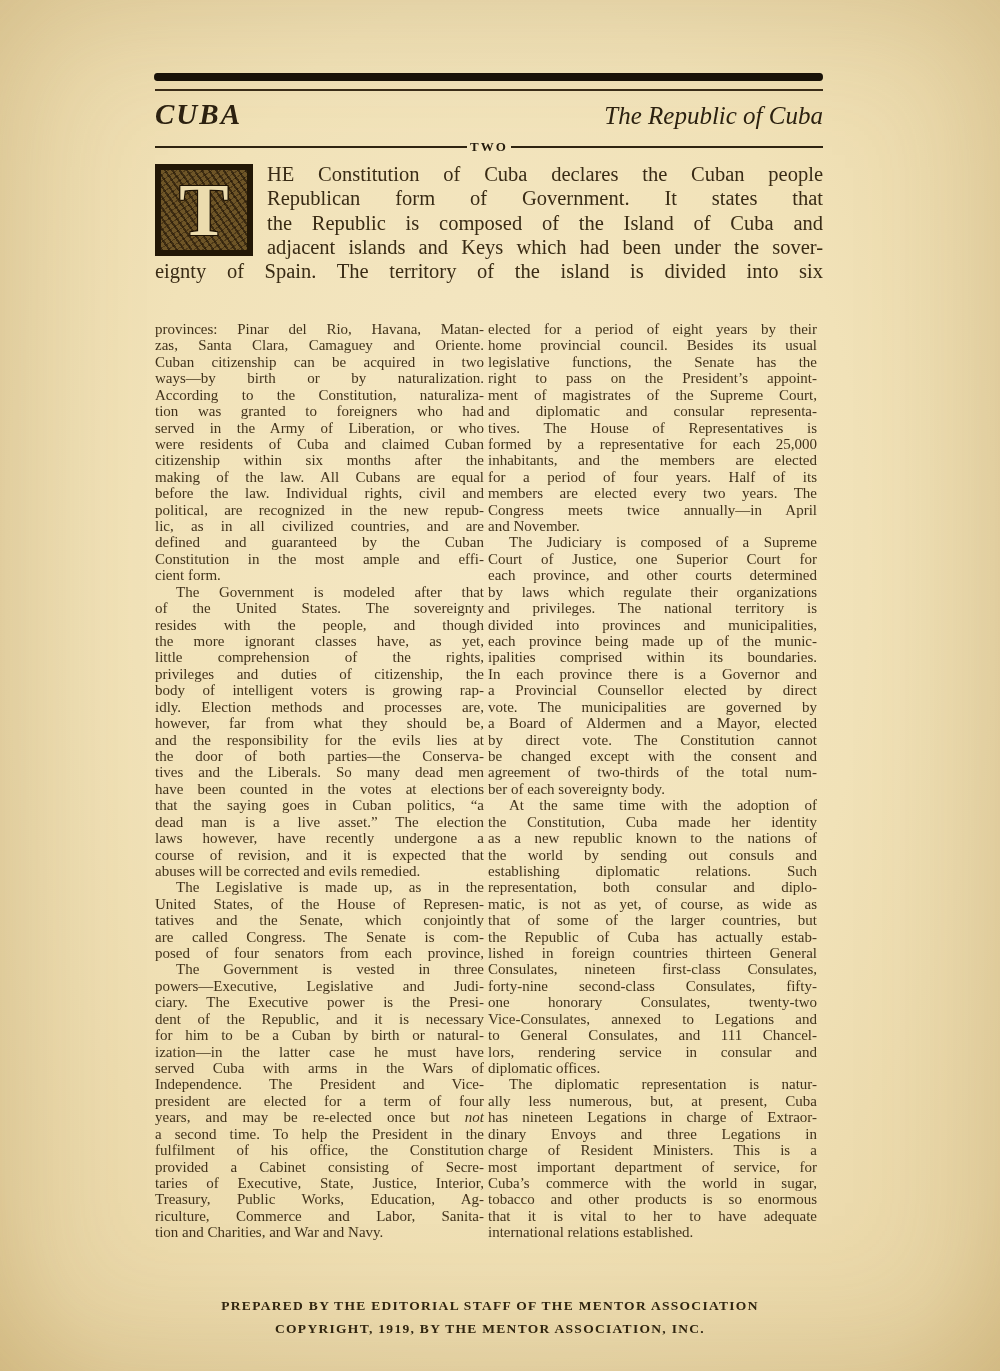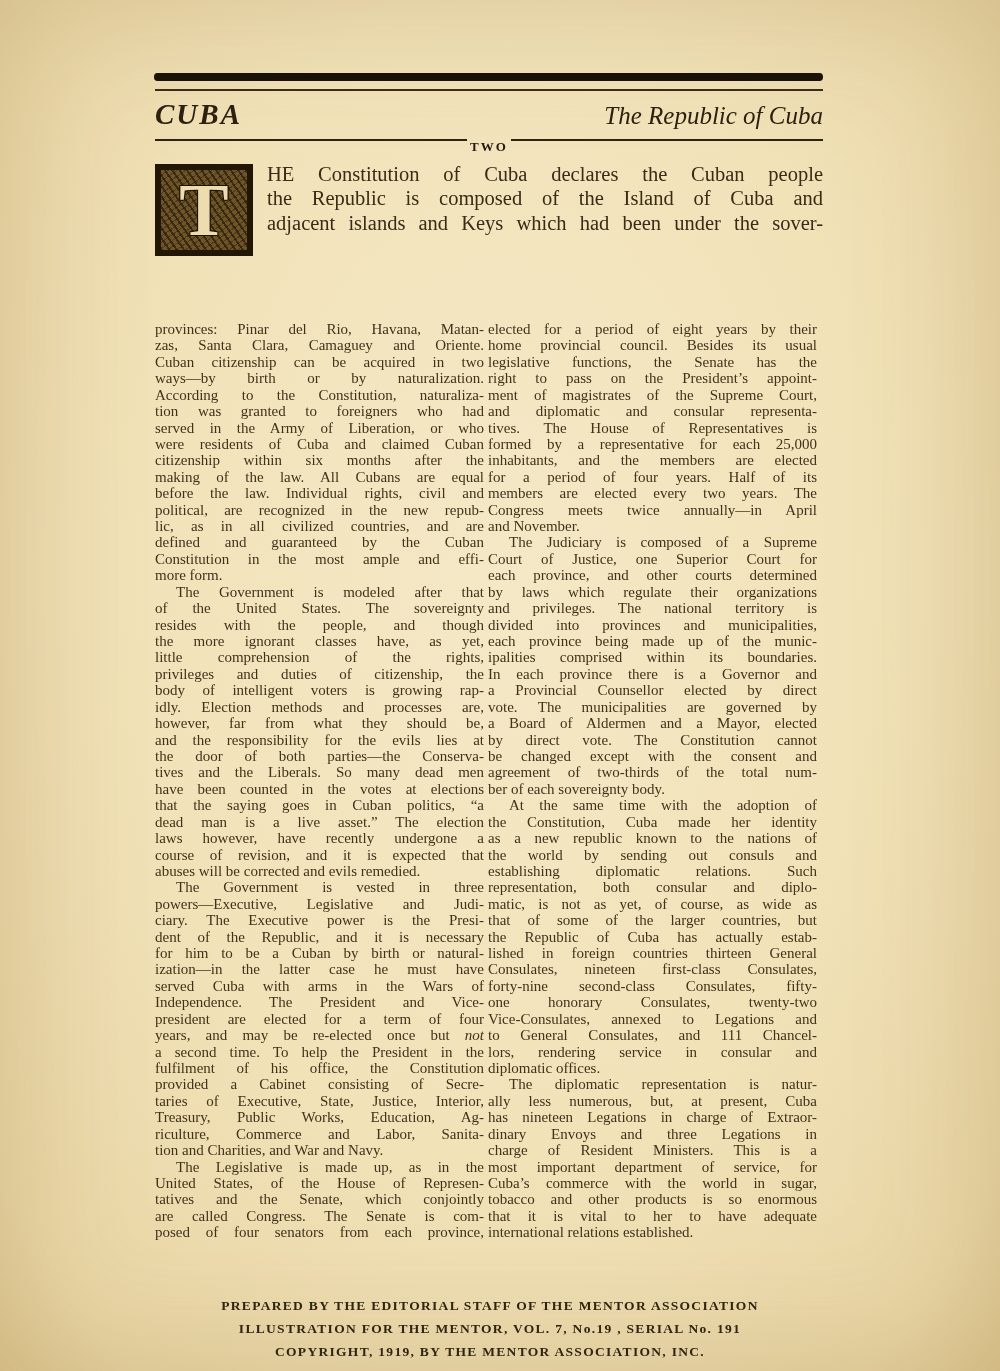--- a/index.html
+++ b/index.html
@@ -11,21 +11,21 @@
     background:radial-gradient(ellipse at 50% 42%, #f5e8c6 0%, #f1e2b8 52%, #e9d6a6 88%, #e2cc97 100%);
     box-shadow:inset 0 0 140px rgba(150,118,58,.28);
     overflow:hidden;
     color:#41321b;
   }
   .rule-thick{position:absolute;left:154px;top:73px;width:669px;height:8px;background:#191208;border-radius:4px/60%;}
   .rule-thin{position:absolute;left:155px;top:89px;width:668px;height:2px;background:#3a2c18;}
   .header{position:absolute;left:155px;top:98px;width:668px;display:flex;justify-content:space-between;align-items:baseline;}
   .title-left{font-style:italic;font-size:29px;letter-spacing:2px;color:#2c2110;font-weight:bold;}
   .title-right{font-style:italic;font-size:25px;color:#2c2110;margin-left:41px;}
-  .pagenum-row{position:absolute;left:155px;top:139px;width:668px;display:flex;align-items:flex-start;gap:3px;}
+  .pagenum-row{position:absolute;left:155px;top:139px;width:668px;display:flex;align-items:center;gap:3px;}
   .pagenum-row .hr{flex:1;height:2px;background:#2e2310;}
   .pagenum{font-weight:bold;font-size:13px;letter-spacing:2px;color:#241b0c;}
   .intro{position:absolute;left:155px;top:162px;width:668px;font-size:20.5px;line-height:24.3px;color:#392b15;}
   .dropcap{
     float:left;width:86px;height:80px;margin:2px 14px 2px 0;
     border:6px solid #221706;
     background:
       repeating-linear-gradient(55deg, rgba(20,10,0,.55) 0 2px, rgba(0,0,0,0) 2px 6px),
       repeating-linear-gradient(-35deg, rgba(30,16,2,.4) 0 1px, rgba(0,0,0,0) 1px 5px),
       #6e5527;
@@ -63,43 +63,45 @@
     <span class="pagenum">TWO</span>
     <span class="hr"></span>
   </div>
 
   <div class="intro" id="intro">
     <div class="dropcap">
       <span>T</span>
     </div>
 
   <div class="iline">HE Constitution of Cuba declares the Cuban people</div>
+      <div class="iline">Republican form of Government. It states that</div>
       <div class="iline">the Republic is composed of the Island of Cuba and</div>
       <div class="iline">adjacent islands and Keys which had been under the sover-</div>
+      <div class="iline">eignty of Spain. The territory of the island is divided into six</div>
     </div>
 
   <div class="cols">
     <div class="col" id="col-left">
         <div class="para">
           <div class="line">provinces: Pinar del Rio, Havana, Matan-</div>
           <div class="line">zas, Santa Clara, Camaguey and Oriente.</div>
           <div class="line">Cuban citizenship can be acquired in two</div>
           <div class="line">ways—by birth or by naturalization.</div>
           <div class="line">According to the Constitution, naturaliza-</div>
           <div class="line">tion was granted to foreigners who had</div>
           <div class="line">served in the Army of Liberation, or who</div>
           <div class="line">were residents of Cuba and claimed Cuban</div>
           <div class="line">citizenship within six months after the</div>
           <div class="line">making of the law. All Cubans are equal</div>
           <div class="line">before the law. Individual rights, civil and</div>
           <div class="line">political, are recognized in the new repub-</div>
           <div class="line">lic, as in all civilized countries, and are</div>
           <div class="line">defined and guaranteed by the Cuban</div>
           <div class="line">Constitution in the most ample and effi-</div>
-          <div class="line last">more form.</div>
+          <div class="line last">cient form.</div>
         </div>
         <div class="para indent">
           <div class="line">The Government is modeled after that</div>
           <div class="line">of the United States. The sovereignty</div>
           <div class="line">resides with the people, and though</div>
           <div class="line">the more ignorant classes have, as yet,</div>
           <div class="line">little comprehension of the rights,</div>
           <div class="line">privileges and duties of citizenship, the</div>
           <div class="line">body of intelligent voters is growing rap-</div>
           <div class="line">idly. Election methods and processes are,</div>
@@ -108,45 +110,45 @@
           <div class="line">the door of both parties—the Conserva-</div>
           <div class="line">tives and the Liberals. So many dead men</div>
           <div class="line">have been counted in the votes at elections</div>
           <div class="line">that the saying goes in Cuban politics, “a</div>
           <div class="line">dead man is a live asset.” The election</div>
           <div class="line">laws however, have recently undergone a</div>
           <div class="line">course of revision, and it is expected that</div>
           <div class="line last">abuses will be corrected and evils remedied.</div>
         </div>
         <div class="para indent">
+          <div class="line">The Legislative is made up, as in the</div>
+          <div class="line">United States, of the House of Represen-</div>
+          <div class="line">tatives and the Senate, which conjointly</div>
+          <div class="line">are called Congress. The Senate is com-</div>
+          <div class="line">posed of four senators from each province,</div>
+        </div>
+        <div class="para indent">
           <div class="line">The Government is vested in three</div>
           <div class="line">powers—Executive, Legislative and Judi-</div>
           <div class="line">ciary. The Executive power is the Presi-</div>
           <div class="line">dent of the Republic, and it is necessary</div>
           <div class="line">for him to be a Cuban by birth or natural-</div>
           <div class="line">ization—in the latter case he must have</div>
           <div class="line">served Cuba with arms in the Wars of</div>
           <div class="line">Independence. The President and Vice-</div>
           <div class="line">president are elected for a term of four</div>
           <div class="line">years, and may be re-elected once but <i>not</i></div>
           <div class="line">a second time. To help the President in the</div>
           <div class="line">fulfilment of his office, the Constitution</div>
           <div class="line">provided a Cabinet consisting of Secre-</div>
           <div class="line">taries of Executive, State, Justice, Interior,</div>
           <div class="line">Treasury, Public Works, Education, Ag-</div>
           <div class="line">riculture, Commerce and Labor, Sanita-</div>
           <div class="line last">tion and Charities, and War and Navy.</div>
         </div>
-        <div class="para indent">
-          <div class="line">The Legislative is made up, as in the</div>
-          <div class="line">United States, of the House of Represen-</div>
-          <div class="line">tatives and the Senate, which conjointly</div>
-          <div class="line">are called Congress. The Senate is com-</div>
-          <div class="line">posed of four senators from each province,</div>
-        </div>
       </div>
     <div class="col" id="col-right">
         <div class="para">
           <div class="line">elected for a period of eight years by their</div>
           <div class="line">home provincial council. Besides its usual</div>
           <div class="line">legislative functions, the Senate has the</div>
           <div class="line">right to pass on the President’s appoint-</div>
           <div class="line">ment of magistrates of the Supreme Court,</div>
           <div class="line">and diplomatic and consular representa-</div>
           <div class="line">tives. The House of Representatives is</div>
@@ -204,16 +206,15 @@
           <div class="line">Cuba’s commerce with the world in sugar,</div>
           <div class="line">tobacco and other products is so enormous</div>
           <div class="line">that it is vital to her to have adequate</div>
           <div class="line last">international relations established.</div>
         </div>
       </div>
   </div>
 
   <div class="footer" id="footer">
       <div>PREPARED BY THE EDITORIAL STAFF OF THE MENTOR ASSOCIATION</div>
-      <div>ILLUSTRATION FOR THE MENTOR, VOL. 7, No.19 , SERIAL No. 191</div>
       <div>COPYRIGHT, 1919, BY THE MENTOR ASSOCIATION, INC.</div>
     </div>
 </div>
 
 </body></html>

